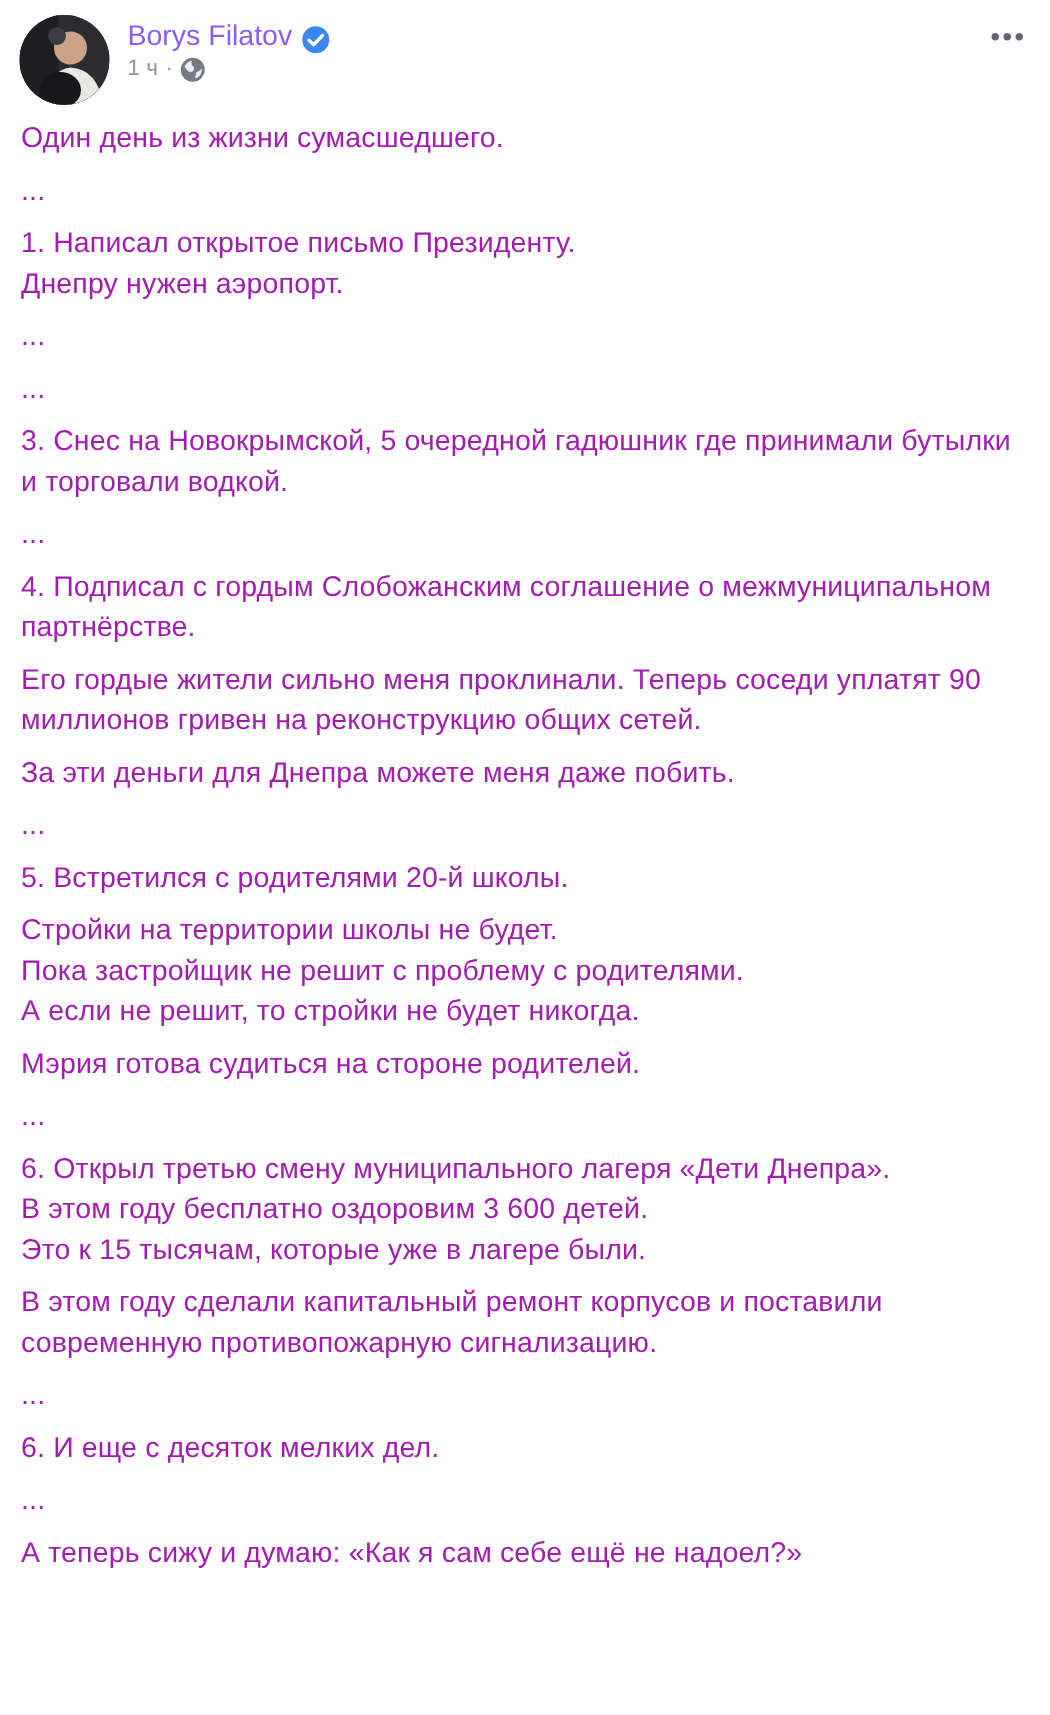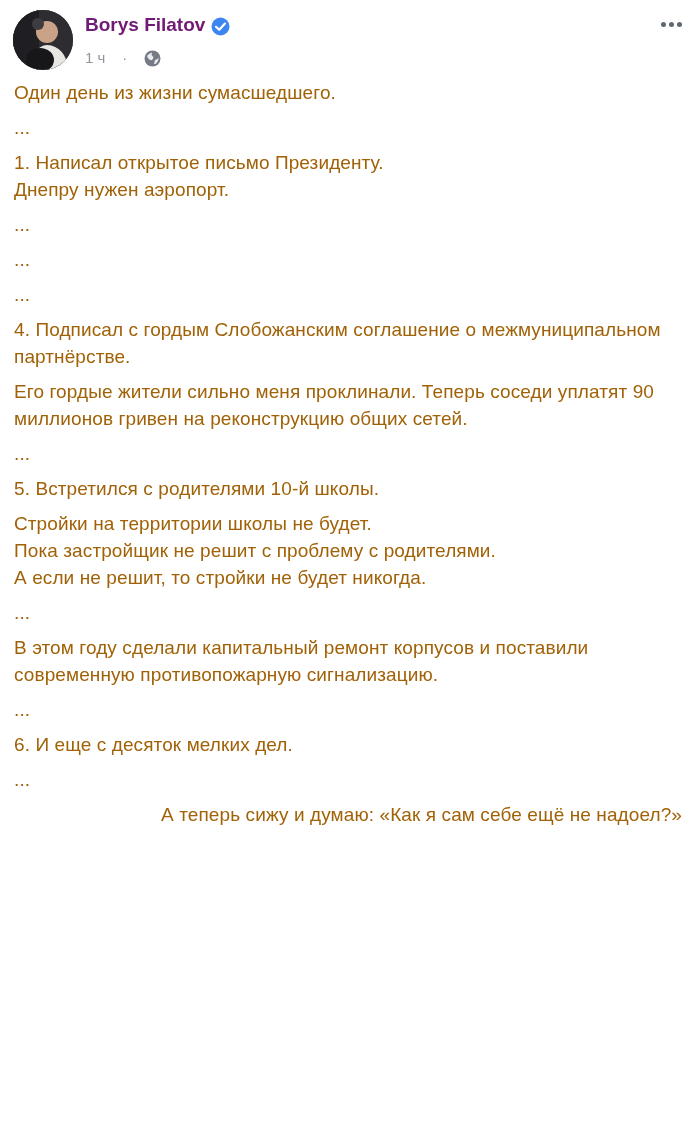--- a/index.html
+++ b/index.html
@@ -40,32 +40,32 @@
     left: 85px;
     top: 13px;
   }
   .author-line {
     display: flex;
     align-items: center;
     gap: 6px;
   }
   .author-name {
     font-size: 19px;
-    font-weight: bold;
-    color: #701a75;
+    font-weight: normal;
+    color: #8b5cf6;
     text-decoration: none;
     line-height: 24px;
     cursor: pointer;
   }
   .verified-badge { display: inline-flex; margin-top: 2px; }
   .sub-line {
-    margin-top: 12px;
+    margin-top: 0;
     display: flex;
     align-items: center;
-    gap: 17px;
+    gap: 5px;
     font-size: 15px;
     color: #90949c;
     line-height: 18px;
   }
   .timestamp { cursor: pointer; }
   .dot-sep { color: #90949c; }
   .globe-icon { display: inline-flex; margin-top: 1px; }
   .menu-button {
     position: absolute;
     right: 18px;
@@ -89,24 +89,24 @@
     display: block;
   }
   
   .post-body {
     padding: 9px 18px 20px 14px;
   }
   .post-paragraph {
     margin: 0 0 8px 0;
     font-size: 19px;
     line-height: 27px;
-    color: #a16207;
+    color: #a21caf;
     letter-spacing: 0.1px;
   }
-  .post-paragraph:last-child { margin-bottom: 0; text-align: right; }
+  .post-paragraph:last-child { margin-bottom: 0; }
 </style>
 </head>
 <body>
 
 <div class="post-card">
 
   <div class="post-header">
 
     <div class="avatar">
       <svg width="60" height="60" viewBox="0 0 60 60">
@@ -150,27 +150,31 @@
 
   </div>
 
   <div class="post-body">
     <div>
         <p class="post-paragraph">Один день из жизни сумасшедшего.</p>
         <p class="post-paragraph">...</p>
         <p class="post-paragraph">1. Написал открытое письмо Президенту.<br>Днепру нужен аэропорт.</p>
         <p class="post-paragraph">...</p>
         <p class="post-paragraph">...</p>
+        <p class="post-paragraph">3. Снес на Новокрымской, 5 очередной гадюшник где принимали бутылки и торговали водкой.</p>
         <p class="post-paragraph">...</p>
         <p class="post-paragraph">4. Подписал с гордым Слобожанским соглашение о межмуниципальном партнёрстве.</p>
         <p class="post-paragraph">Его гордые жители сильно меня проклинали. Теперь соседи уплатят 90 миллионов гривен на реконструкцию общих сетей.</p>
+        <p class="post-paragraph">За эти деньги для Днепра можете меня даже побить.</p>
         <p class="post-paragraph">...</p>
-        <p class="post-paragraph">5. Встретился с родителями 10-й школы.</p>
+        <p class="post-paragraph">5. Встретился с родителями 20-й школы.</p>
         <p class="post-paragraph">Стройки на территории школы не будет.<br>Пока застройщик не решит с проблему с родителями.<br>А если не решит, то стройки не будет никогда.</p>
+        <p class="post-paragraph">Мэрия готова судиться на стороне родителей.</p>
         <p class="post-paragraph">...</p>
+        <p class="post-paragraph">6. Открыл третью смену муниципального лагеря «Дети Днепра».<br>В этом году бесплатно оздоровим 3 600 детей.<br>Это к 15 тысячам, которые уже в лагере были.</p>
         <p class="post-paragraph">В этом году сделали капитальный ремонт корпусов и поставили современную противопожарную сигнализацию.</p>
         <p class="post-paragraph">...</p>
         <p class="post-paragraph">6. И еще с десяток мелких дел.</p>
         <p class="post-paragraph">...</p>
         <p class="post-paragraph">А теперь сижу и думаю: «Как я сам себе ещё не надоел?»</p>
       </div>
   </div>
 
 </div>
 

